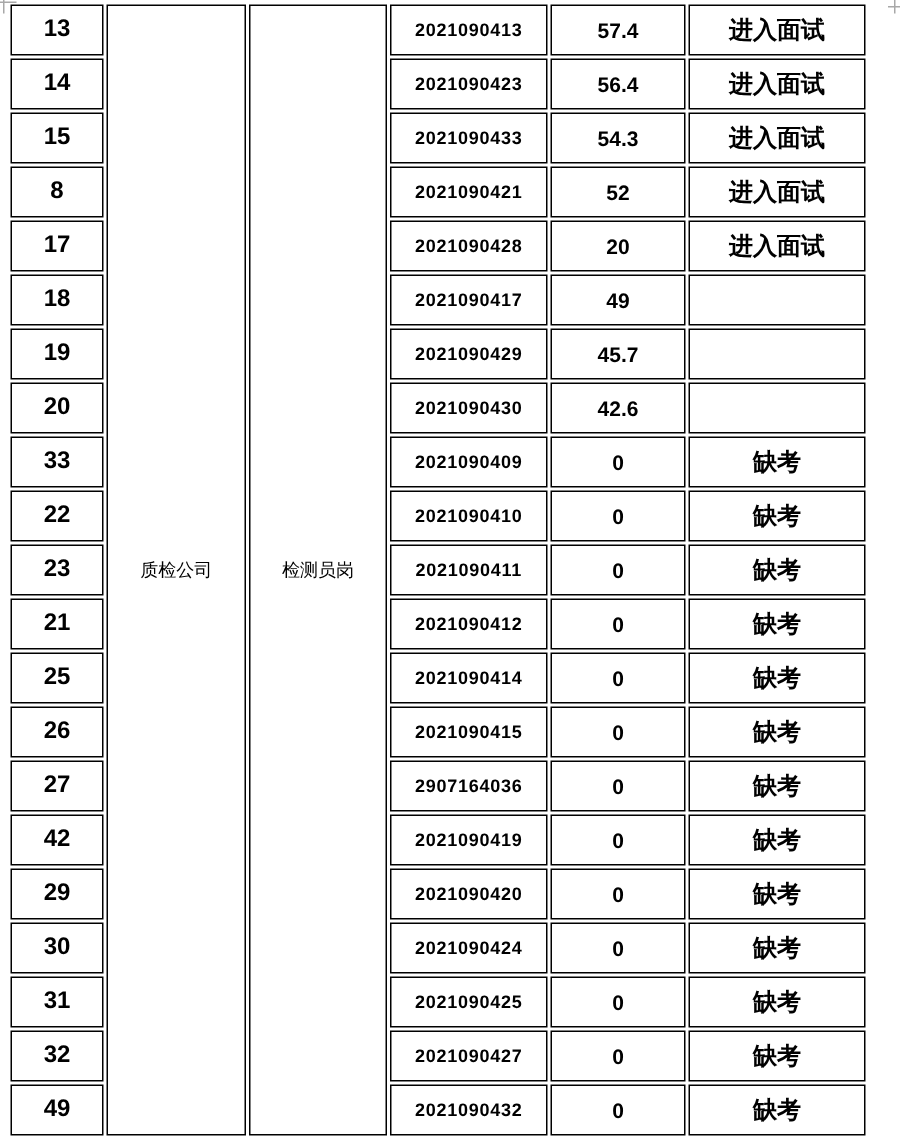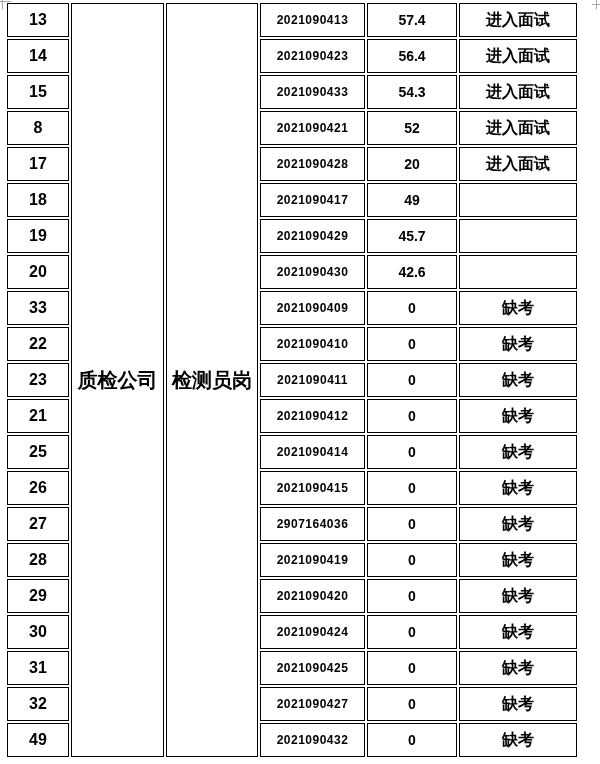--- a/index.html
+++ b/index.html
@@ -31,22 +31,22 @@
     height: 32px;
     padding: 0;
     overflow: hidden;
     white-space: nowrap;
   }
   td.cell-num {
     font-size: 16px;
     font-weight: bold;
   }
   td.cell-cn {
-    font-size: 20px;
-    font-weight: bold;
+    font-size: 12px;
+    font-weight: normal;
   }
   td.cell-id {
     font-size: 12px;
     font-weight: bold;
     letter-spacing: 0.5px;
   }
   td.cell-score {
     font-size: 14px;
     font-weight: bold;
   }
@@ -168,21 +168,21 @@
         <td class="cell-score">0</td>
         <td class="cell-status">缺考</td>
       </tr>
       <tr>
         <td class="cell-num">27</td>
         <td class="cell-id">2907164036</td>
         <td class="cell-score">0</td>
         <td class="cell-status">缺考</td>
       </tr>
       <tr>
-        <td class="cell-num">28</td>
+        <td class="cell-num">42</td>
         <td class="cell-id">2021090419</td>
         <td class="cell-score">0</td>
         <td class="cell-status">缺考</td>
       </tr>
       <tr>
         <td class="cell-num">29</td>
         <td class="cell-id">2021090420</td>
         <td class="cell-score">0</td>
         <td class="cell-status">缺考</td>
       </tr>

